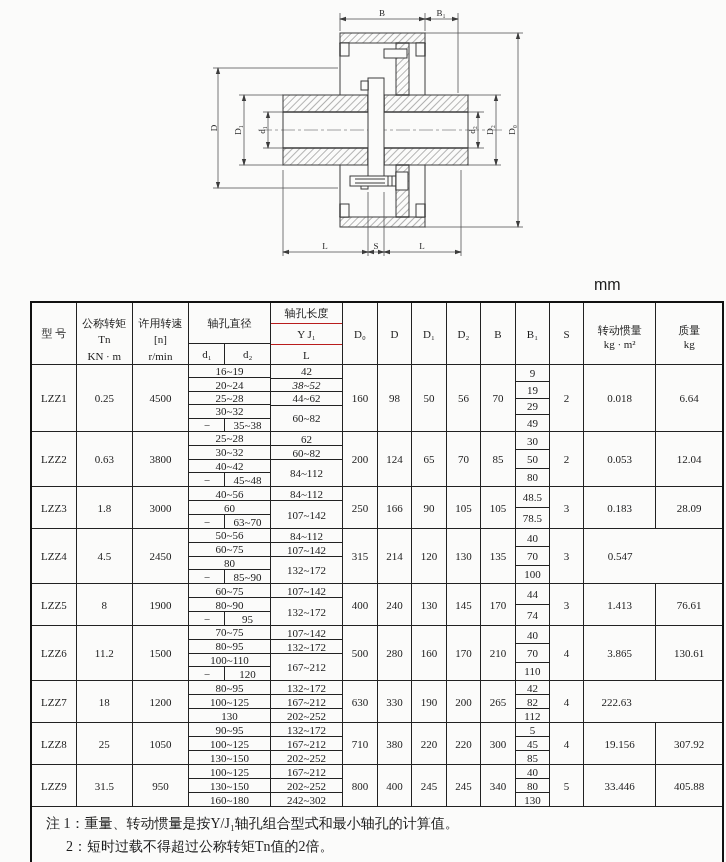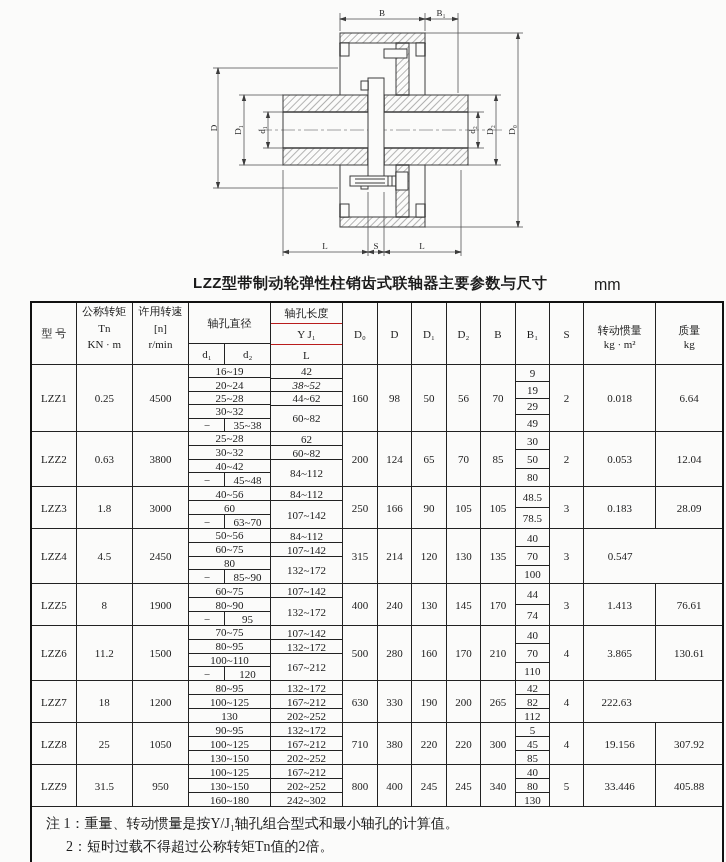--- a/index.html
+++ b/index.html
@@ -28,21 +28,21 @@
   .srow:last-child{border-bottom:none}
   .splitrow{padding:0}
   .d1part{width:45%;height:100%;border-right:1px solid #222;display:flex;align-items:center;justify-content:center}
   .d2part{width:55%;height:100%;display:flex;align-items:center;justify-content:center}
 
   
   .w-model{width:6.5%}.w-torque{width:8.1%}.w-speed{width:8.2%}.w-bore{width:11.8%}
   .w-len{width:10.5%}.w-dim{width:5%}.w-s{width:4.9%}.w-inertia{width:10.5%}.w-mass{width:9.5%}
 
   
-  .hc{justify-content:flex-start;align-items:center;line-height:1.5;text-align:center}
+  .hc{justify-content:flex-end;align-items:center;line-height:1.5;text-align:center}
   .hc span{display:block}
   .bh-top{height:41px;border-bottom:1px solid #222;display:flex;align-items:center;justify-content:center}
   .bh-sub{height:20px;display:flex}
   .lh{height:21px;border-bottom:1px solid #b91c1c;display:flex;align-items:center;justify-content:center}
   .lh.last{border-bottom:none;height:19px}
   .hsplit{justify-content:space-between;align-items:center;padding:20px 0;text-align:center}
 
   
   .notes{padding:5px 8px 4px 8px;font-size:14px;line-height:1.65}
   .note-line1{padding-left:6px}
@@ -161,21 +161,20 @@
       <text x="292" y="131" transform="rotate(-90 292 130)">D₂</text>
       <text x="314" y="131" transform="rotate(-90 314 130)">D₀</text>
       <text x="125" y="249">L</text>
       <text x="176" y="249">S</text>
       <text x="222" y="249">L</text>
     </g>
   </svg>
 </div>
 
 <div class="title-row">
-  <span class="doc-title">LZZ型带制动轮弹性柱销齿式联轴器主要参数与尺寸</span>
   <span class="unit">mm</span>
 </div>
 
 <div class="ptable">
 
   <div class="thead">
     <div class="col cell w-model">型  号</div>
     <div class="col subcol hc w-torque">
       <span>公称转矩</span>
       <span>Tn</span>

